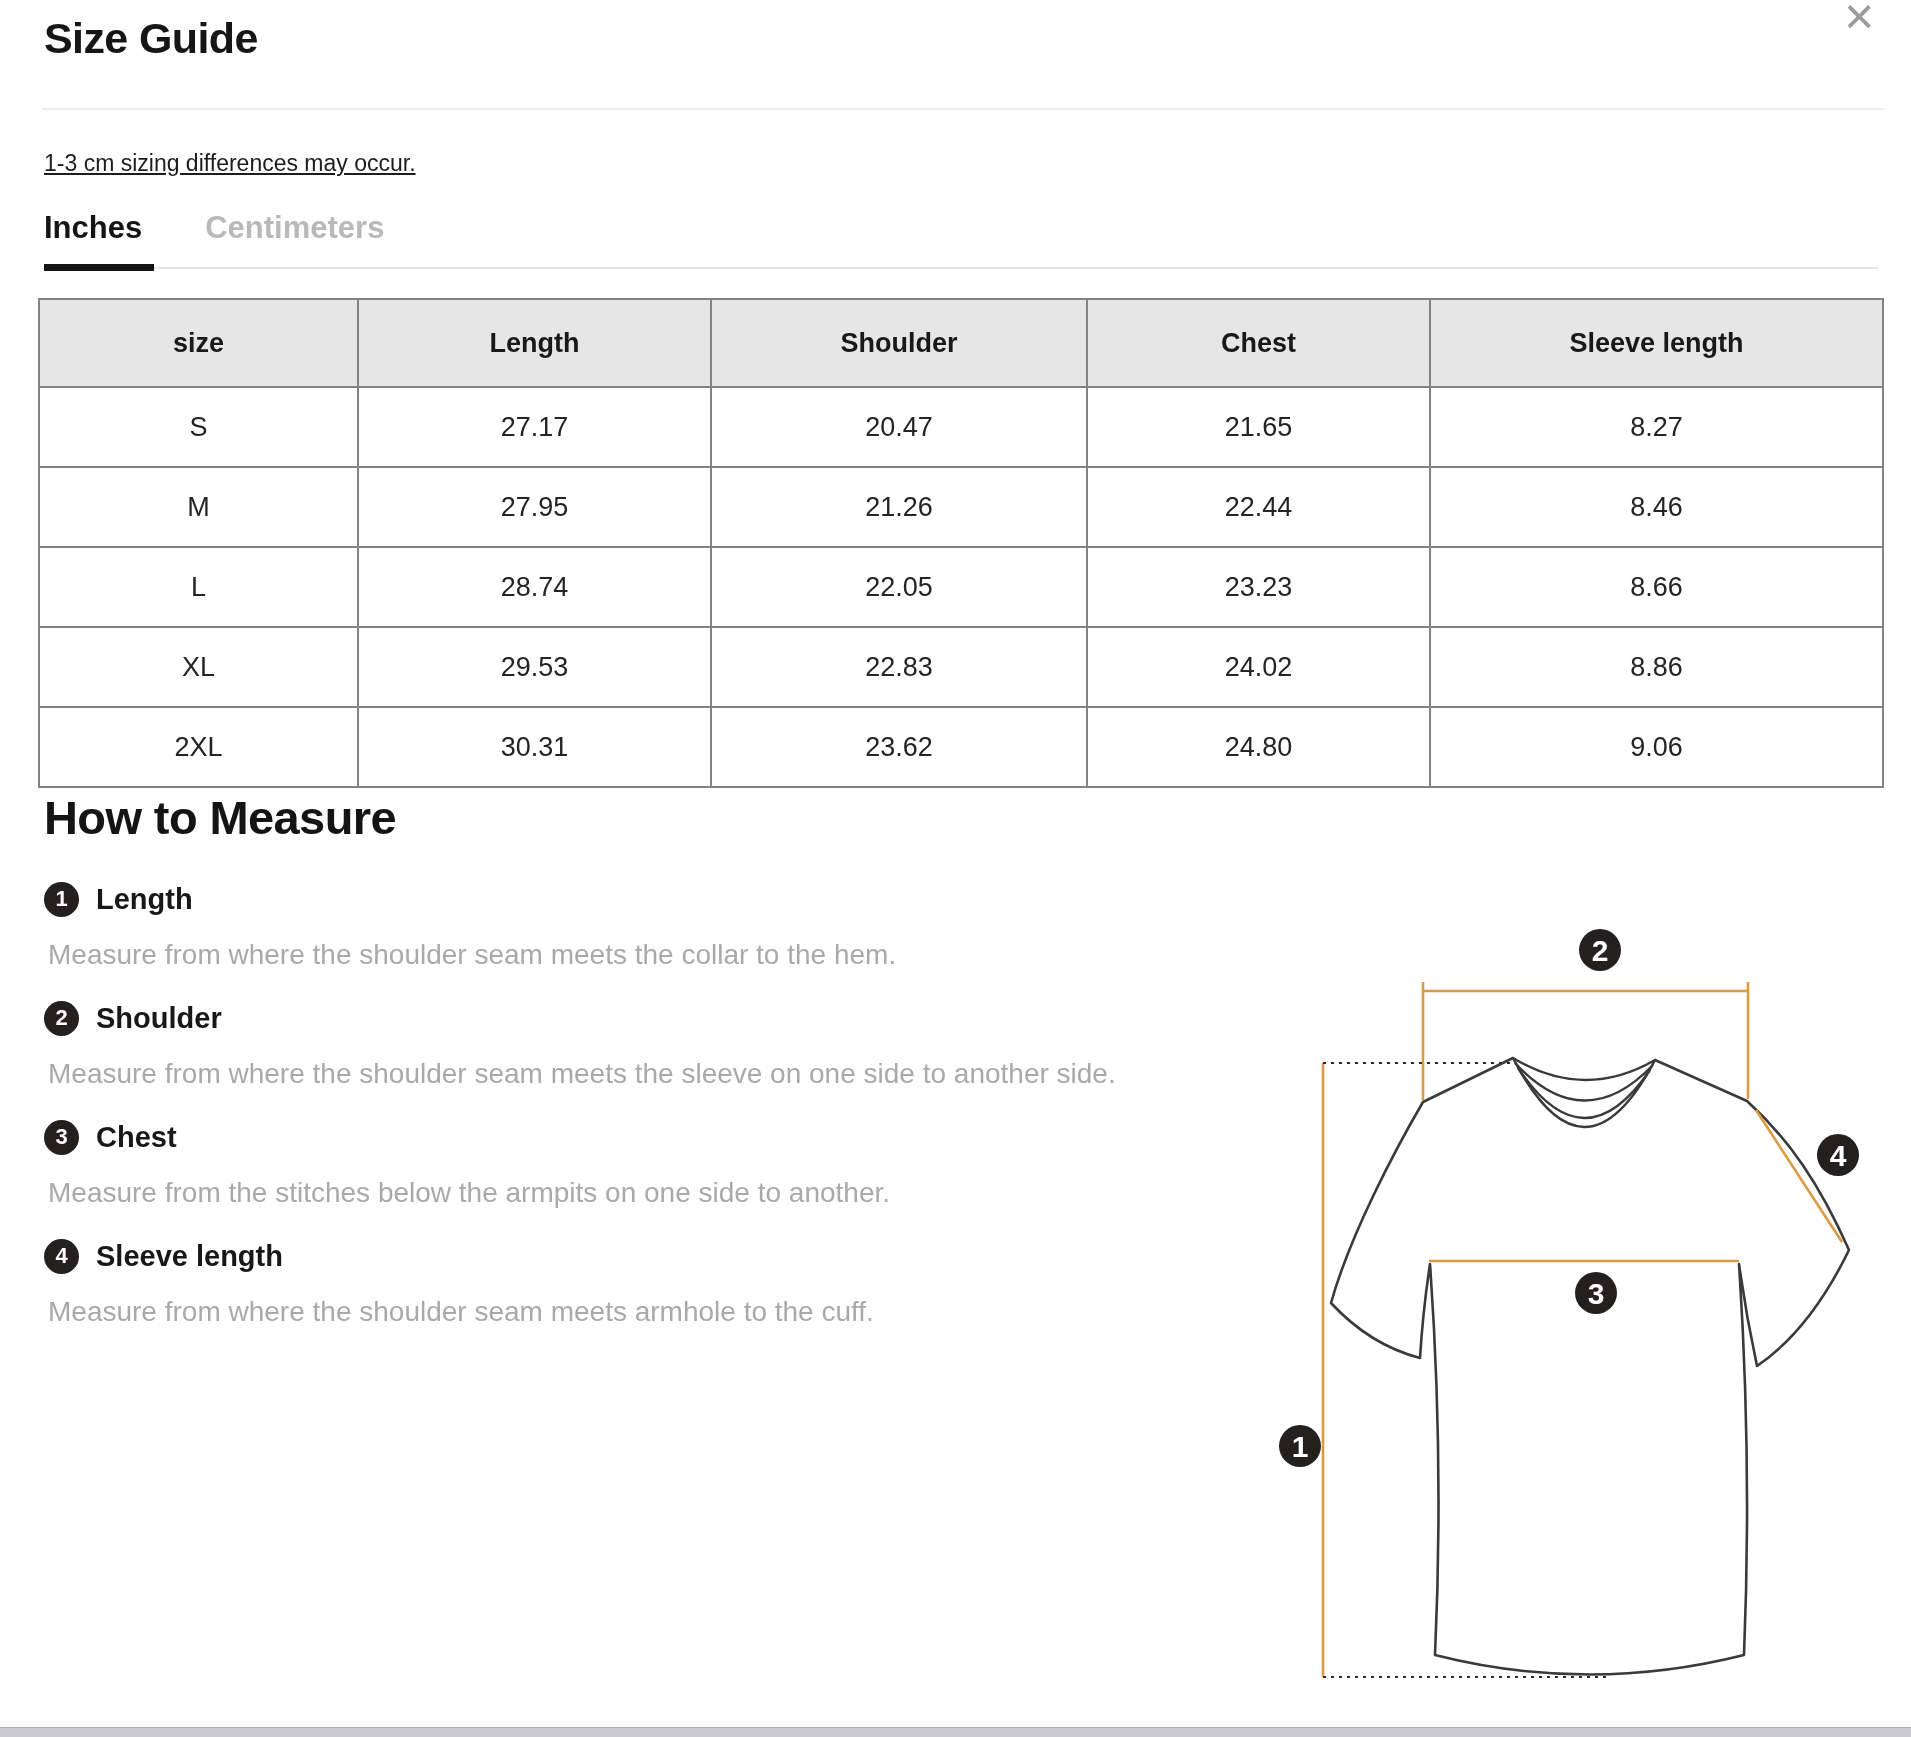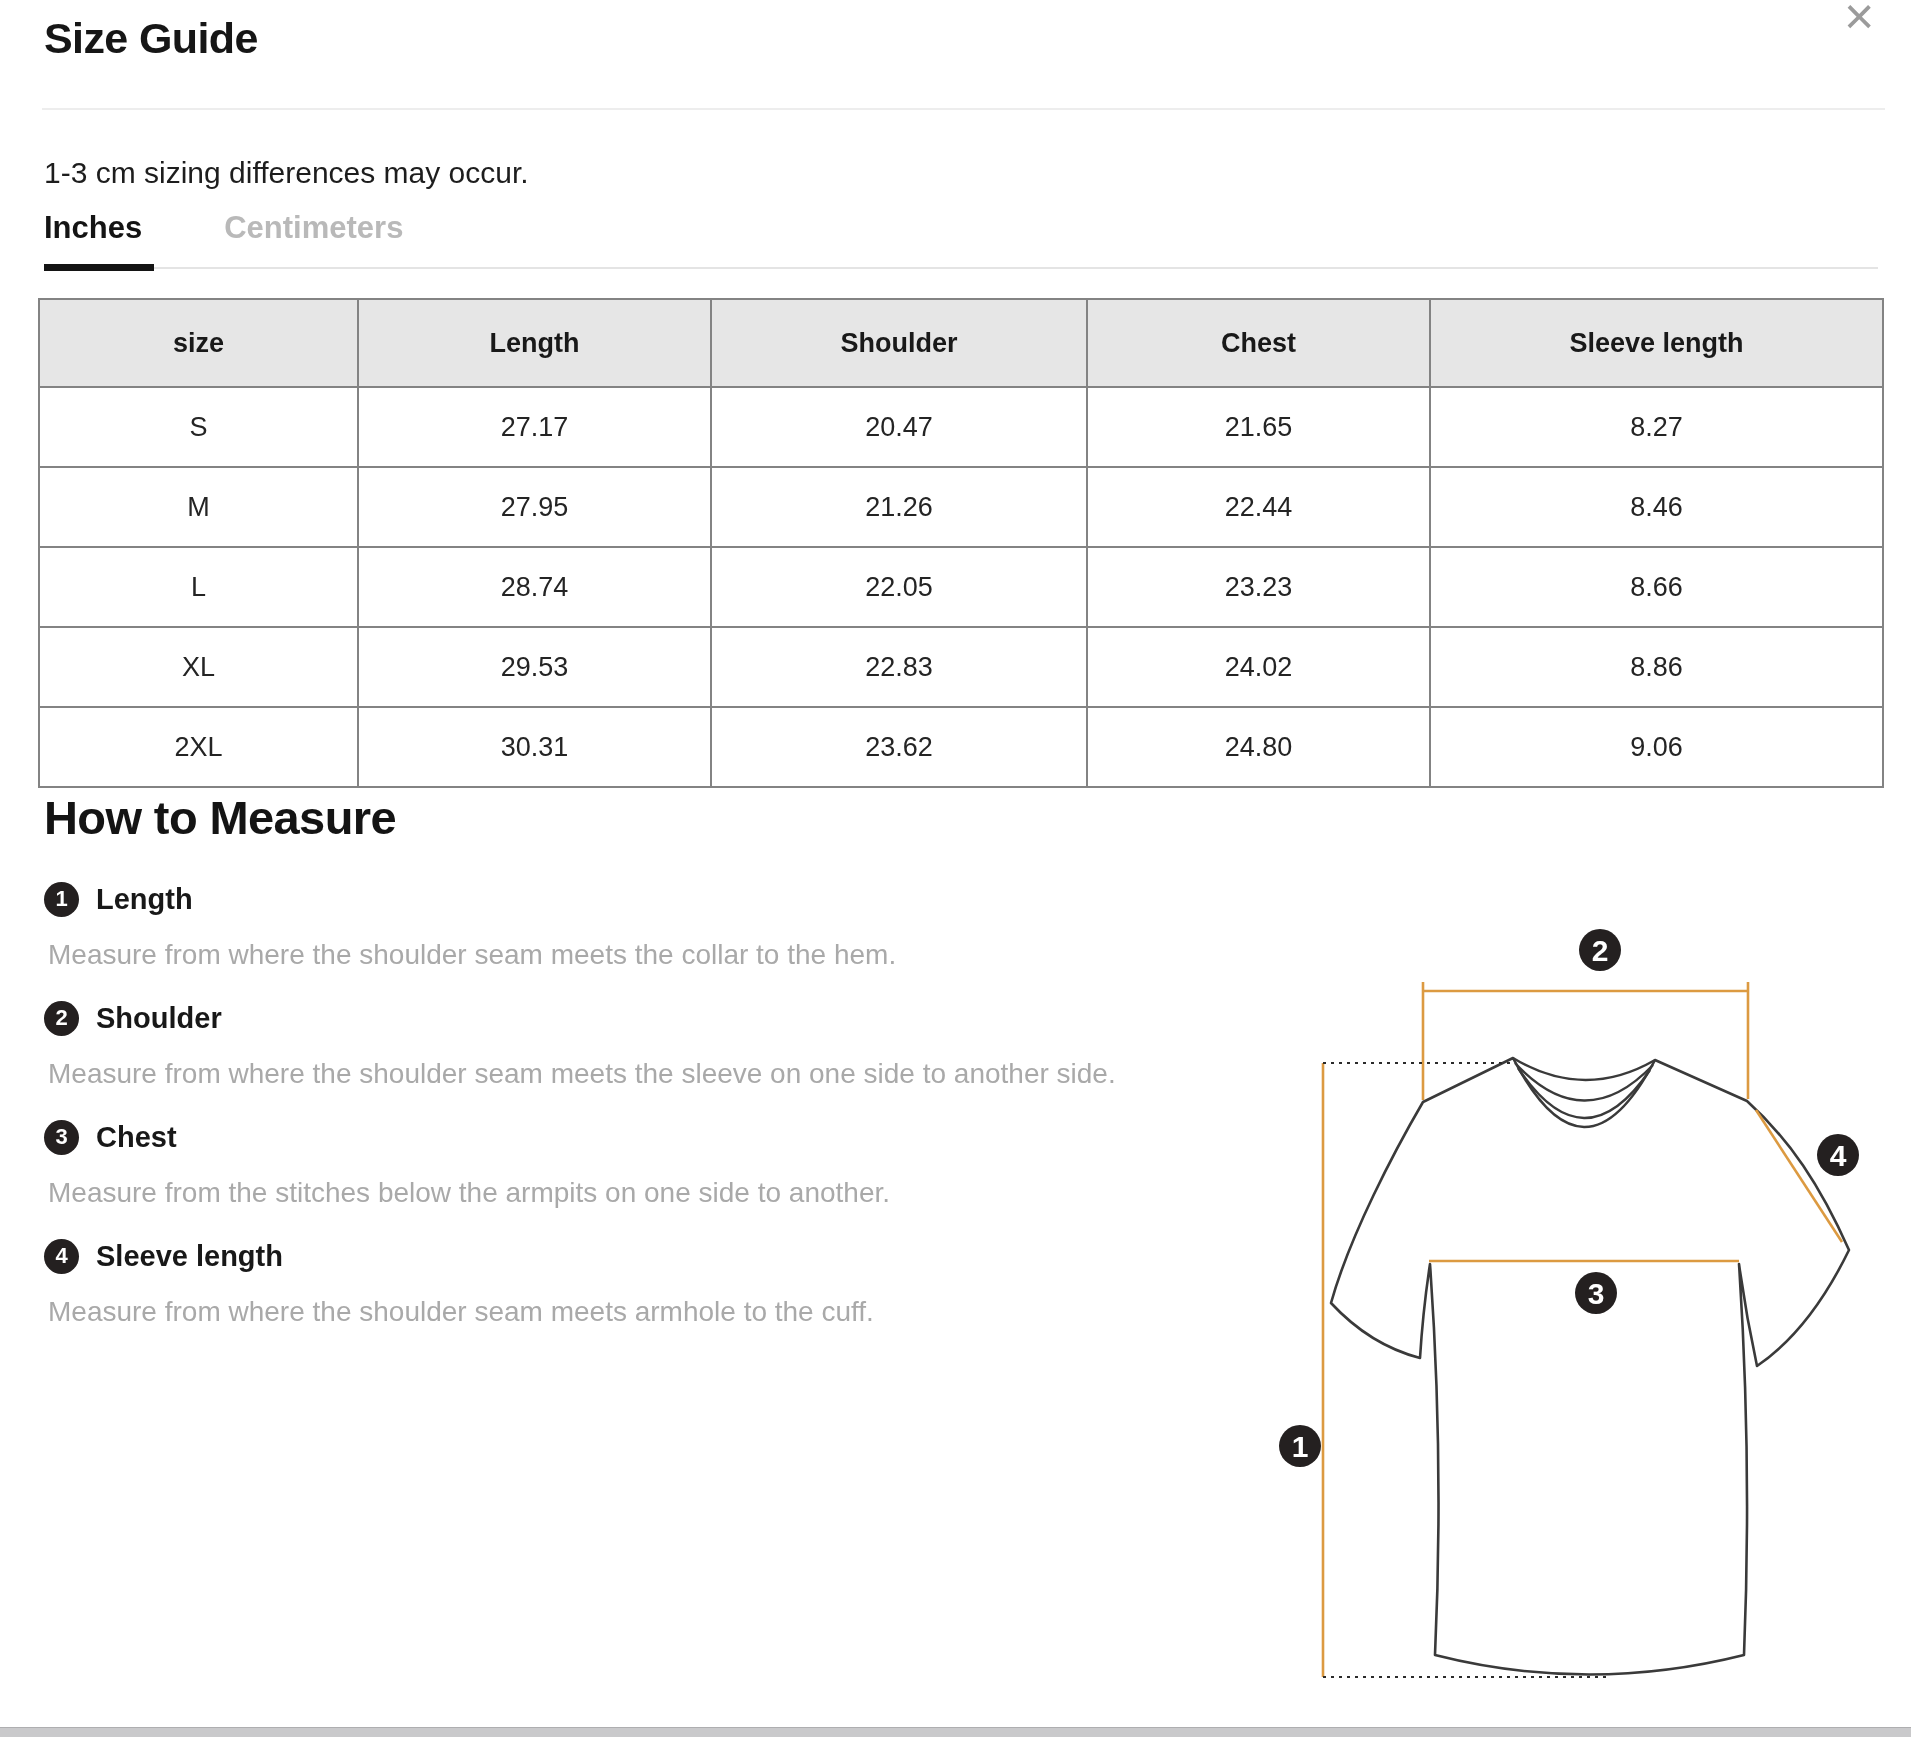--- a/index.html
+++ b/index.html
@@ -10,24 +10,24 @@
   }
   .page{position:absolute;inset:0;background:#fff;overflow:hidden;}
 
   
   .modal-title{position:absolute;left:44px;top:14px;font-size:43px;font-weight:700;
     color:#161616;letter-spacing:-0.6px;}
   .close-btn{position:absolute;left:1844px;top:-10px;font-size:52px;font-weight:100;
     color:#9b9b9b;line-height:1;cursor:pointer;user-select:none;}
   .top-divider{position:absolute;left:42px;right:26px;top:108px;height:2px;background:#ededed;}
 
-  .note{position:absolute;left:44px;top:156px;font-size:30px;color:#1d1d1d;}
-
-  
-  .tabs{position:absolute;left:44px;top:210px;display:flex;gap:82px;align-items:flex-start;}
+  .note{position:absolute;left:44px;top:150px;font-size:23px;color:#1d1d1d;text-decoration:underline;}
+
+  
+  .tabs{position:absolute;left:44px;top:210px;display:flex;gap:63px;align-items:flex-start;}
   .tab{font-size:31px;cursor:pointer;}
   .tab.active{color:#141414;font-weight:600;}
   .tab.inactive{color:#b9b9b9;font-weight:700;}
   .tab-rule{position:absolute;left:44px;right:33px;top:267px;height:2px;background:#e4e4e4;}
   .tab-indicator{position:absolute;left:44px;top:264px;width:110px;height:7px;background:#141414;}
 
   
   table.size-table{position:absolute;left:38px;top:298px;width:1844px;
     border-collapse:collapse;table-layout:fixed;}
   .size-table th{height:84px;background:#e6e6e6;font-size:27px;font-weight:700;

